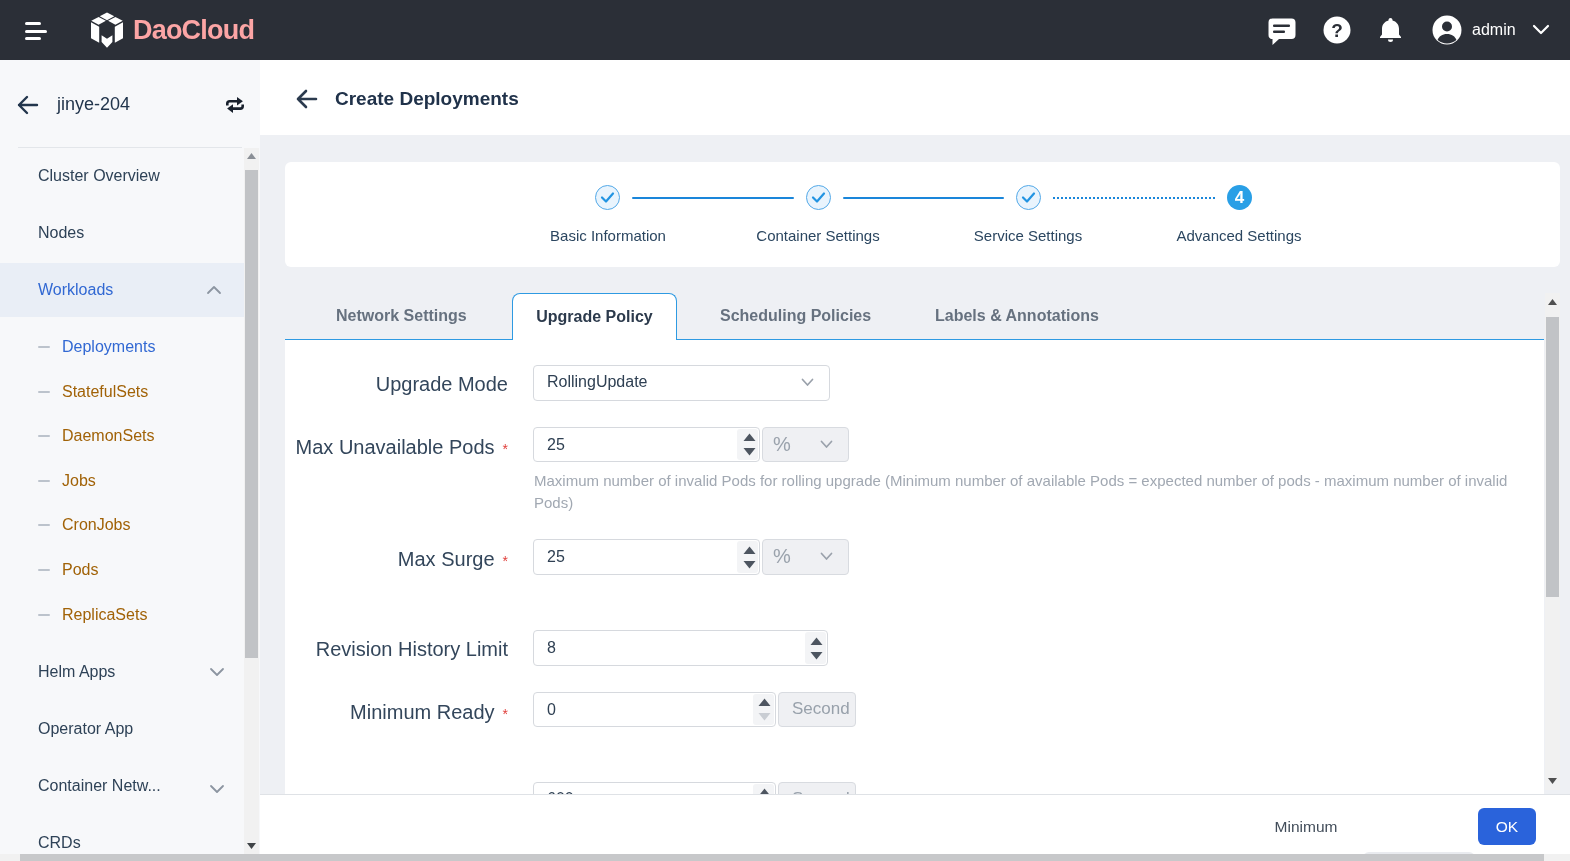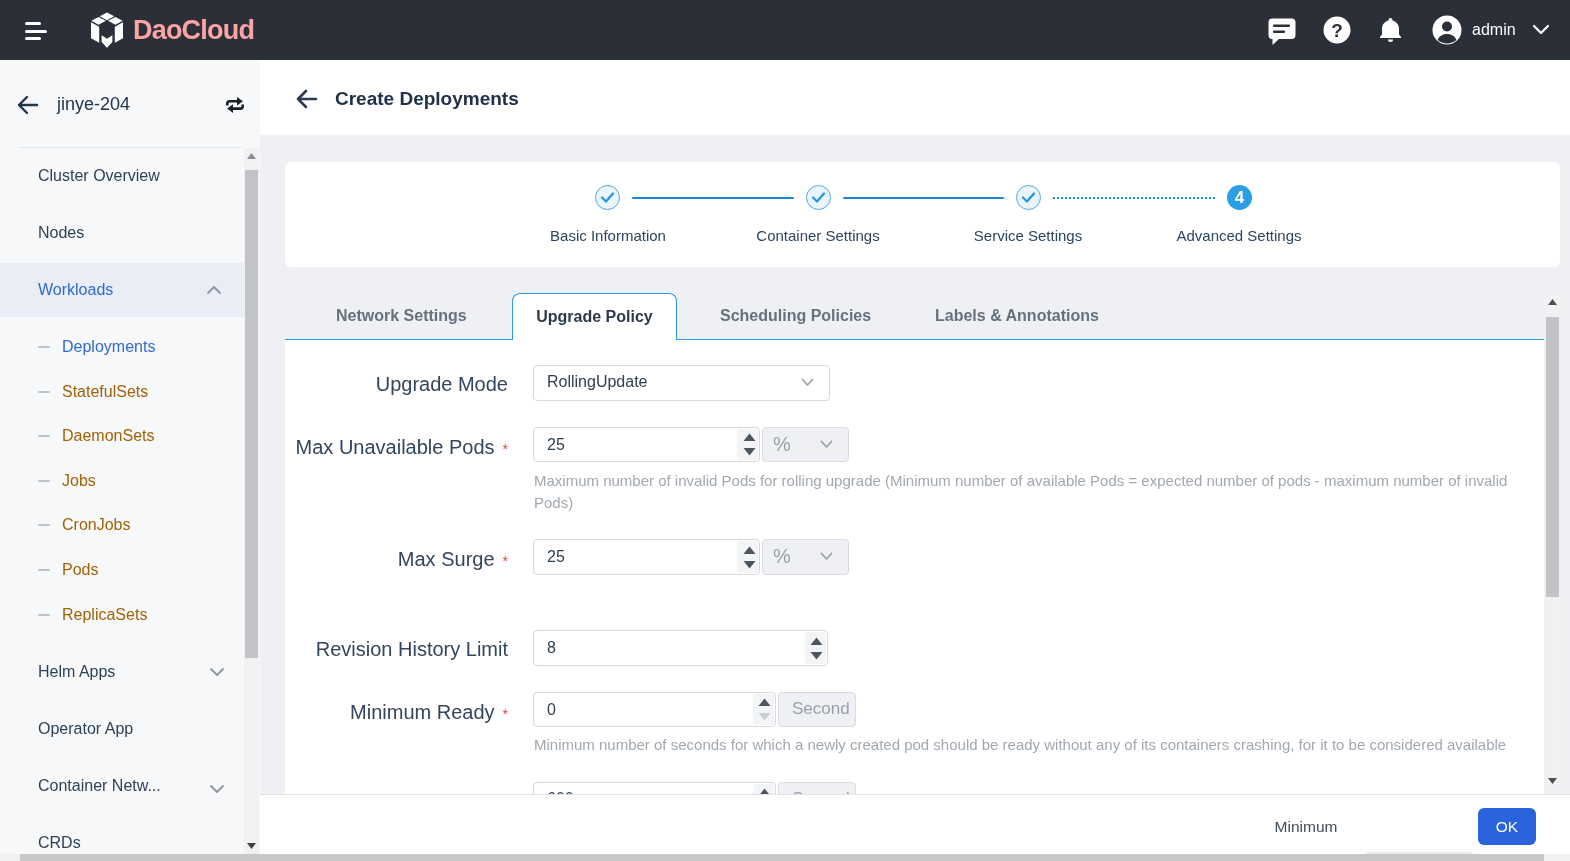--- a/index.html
+++ b/index.html
@@ -250,21 +250,20 @@
   <div class="flabel req" style="top:701px;">Minimum Ready</div>
   <div class="inputbox" style="left:533px;top:692px;width:243px;height:35px;"></div>
   <div class="inputtxt" style="left:547px;top:701px;">0</div>
   <div class="spin" style="left:753px;top:694px;width:21px;height:31px;"></div>
   <svg style="position:absolute;left:758px;top:698px;" width="13" height="23" viewBox="0 0 13 23">
       <path d="M0.5 8 L6.5 0.5 L12.5 8 Z" fill="#4d5560"></path>
       <path d="M0.5 15 L6.5 22.5 L12.5 15 Z" fill="#c9cdd3"></path>
     </svg>
   <div class="unitbox" style="left:778px;top:692px;width:78px;height:35px;"></div>
   <div class="abs" style="left:792px;top:699px;font-size:17px;color:#98a1ab;">Second</div>
-  <div class="helper" style="left:534px;top:734px;">Minimum number of seconds for which a newly created pod should be ready without any of its containers crashing, for it to be considered available</div>
 
   <div class="flabel req" style="top:791px;">Upgrade Max Duration</div>
   <div class="inputbox" style="left:533px;top:782px;width:243px;height:35px;"></div>
   <div class="inputtxt" style="left:547px;top:790px;">600</div>
   <div class="spin" style="left:753px;top:784px;width:21px;height:31px;"></div>
   <svg style="position:absolute;left:758px;top:788px;" width="13" height="23" viewBox="0 0 13 23">
       <path d="M0.5 8 L6.5 0.5 L12.5 8 Z" fill="#4d5560"></path>
       <path d="M0.5 15 L6.5 22.5 L12.5 15 Z" fill="#4d5560"></path>
     </svg>
   <div class="unitbox" style="left:778px;top:782px;width:78px;height:35px;"></div>

